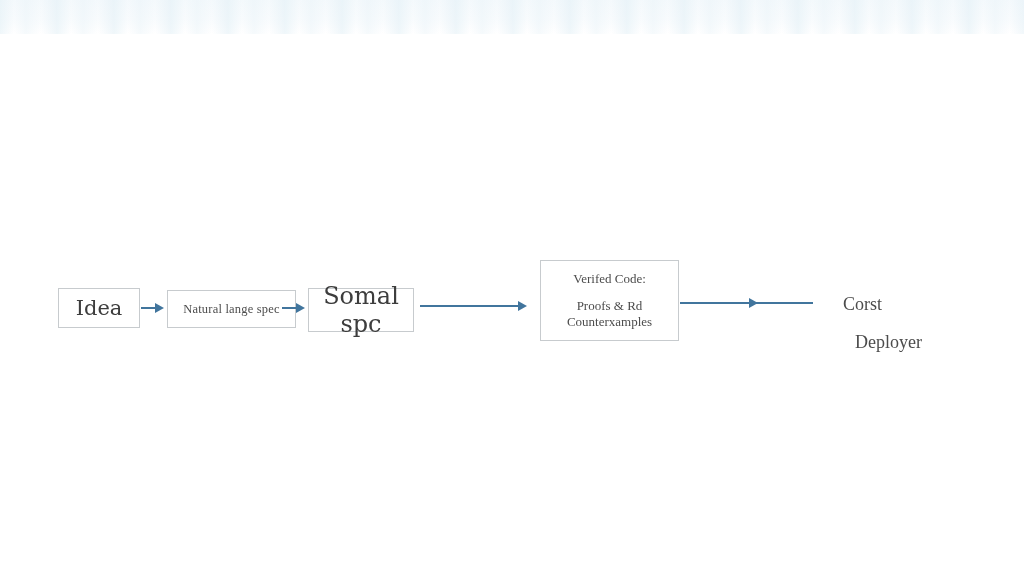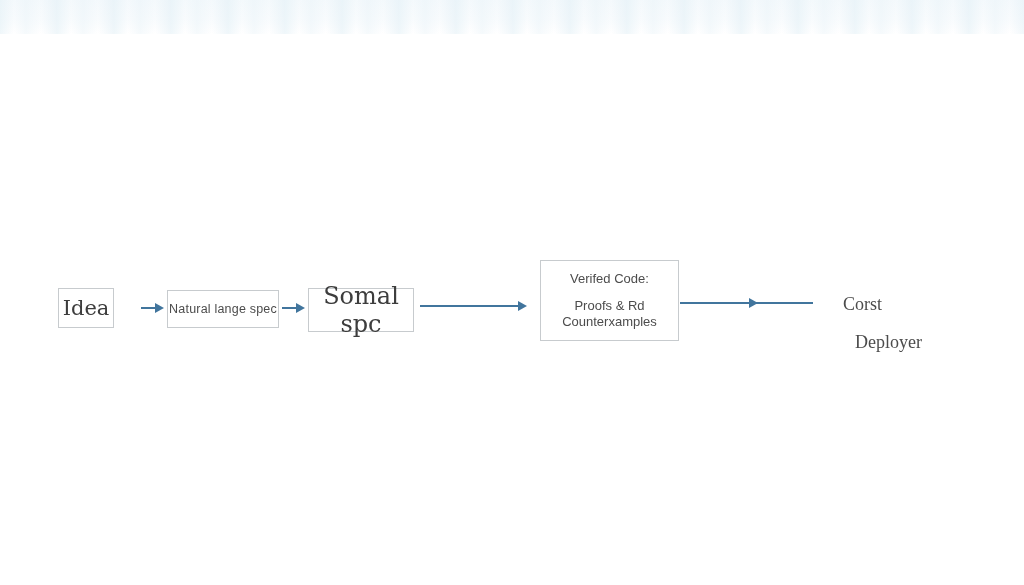--- a/index.html
+++ b/index.html
@@ -40,25 +40,25 @@
     display: flex;
     align-items: center;
     justify-content: center;
     text-align: center;
   }
   .serif-label {
     font-family: "DejaVu Serif", "Liberation Serif", serif;
     color: var(--serif-text);
   }
   .sans-label {
-    font-family: Liberation Sans, sans-serif;
+    font-family: Liberation Serif, serif;
     color: var(--sans-text);
   }
-  #box-idea    { left: 58px;  top: 288px; width: 56px;  height: 40px; font-size: 21px; }
-  #box-natural { left: 167px; top: 290px; width: 112px; height: 38px; font-size: 12.5px; letter-spacing: 0.2px; align-items: center; }
+  #box-idea    { left: 58px;  top: 288px; width: 82px;  height: 40px; font-size: 21px; }
+  #box-natural { left: 167px; top: 290px; width: 129px; height: 38px; font-size: 12.5px; letter-spacing: 0.2px; align-items: center; }
   #box-formal  { left: 308px; top: 288px; width: 106px; height: 44px; font-size: 24px; }
   #box-verified {
     left: 540px; top: 260px; width: 139px; height: 81px;
     flex-direction: column;
     font-size: 13px;
     line-height: 16px;
   }
   #box-verified .v-title { margin-bottom: 11px; }
   .arrow-line {
     position: absolute;

